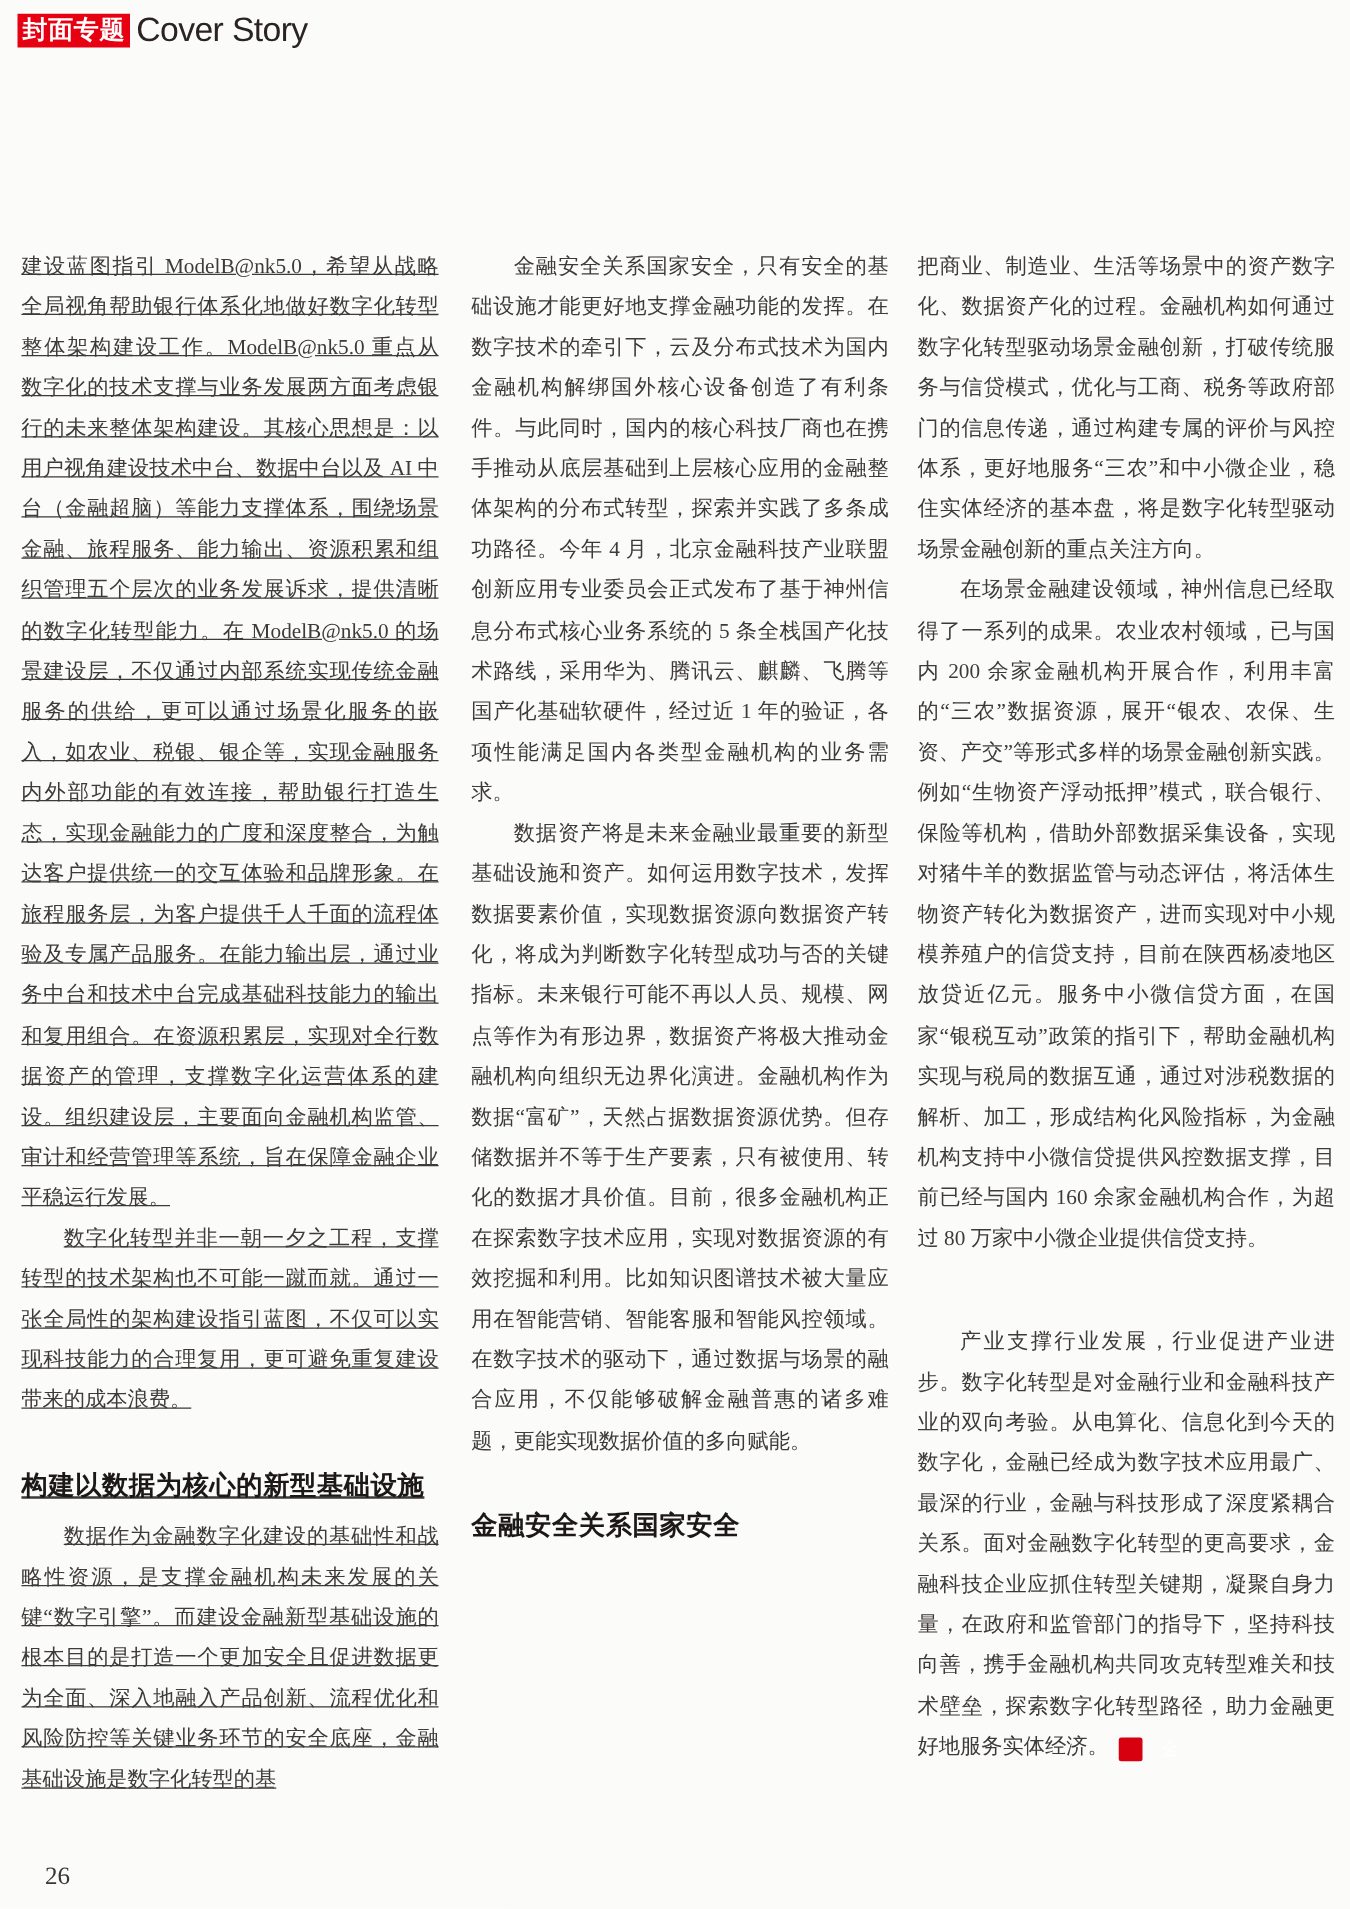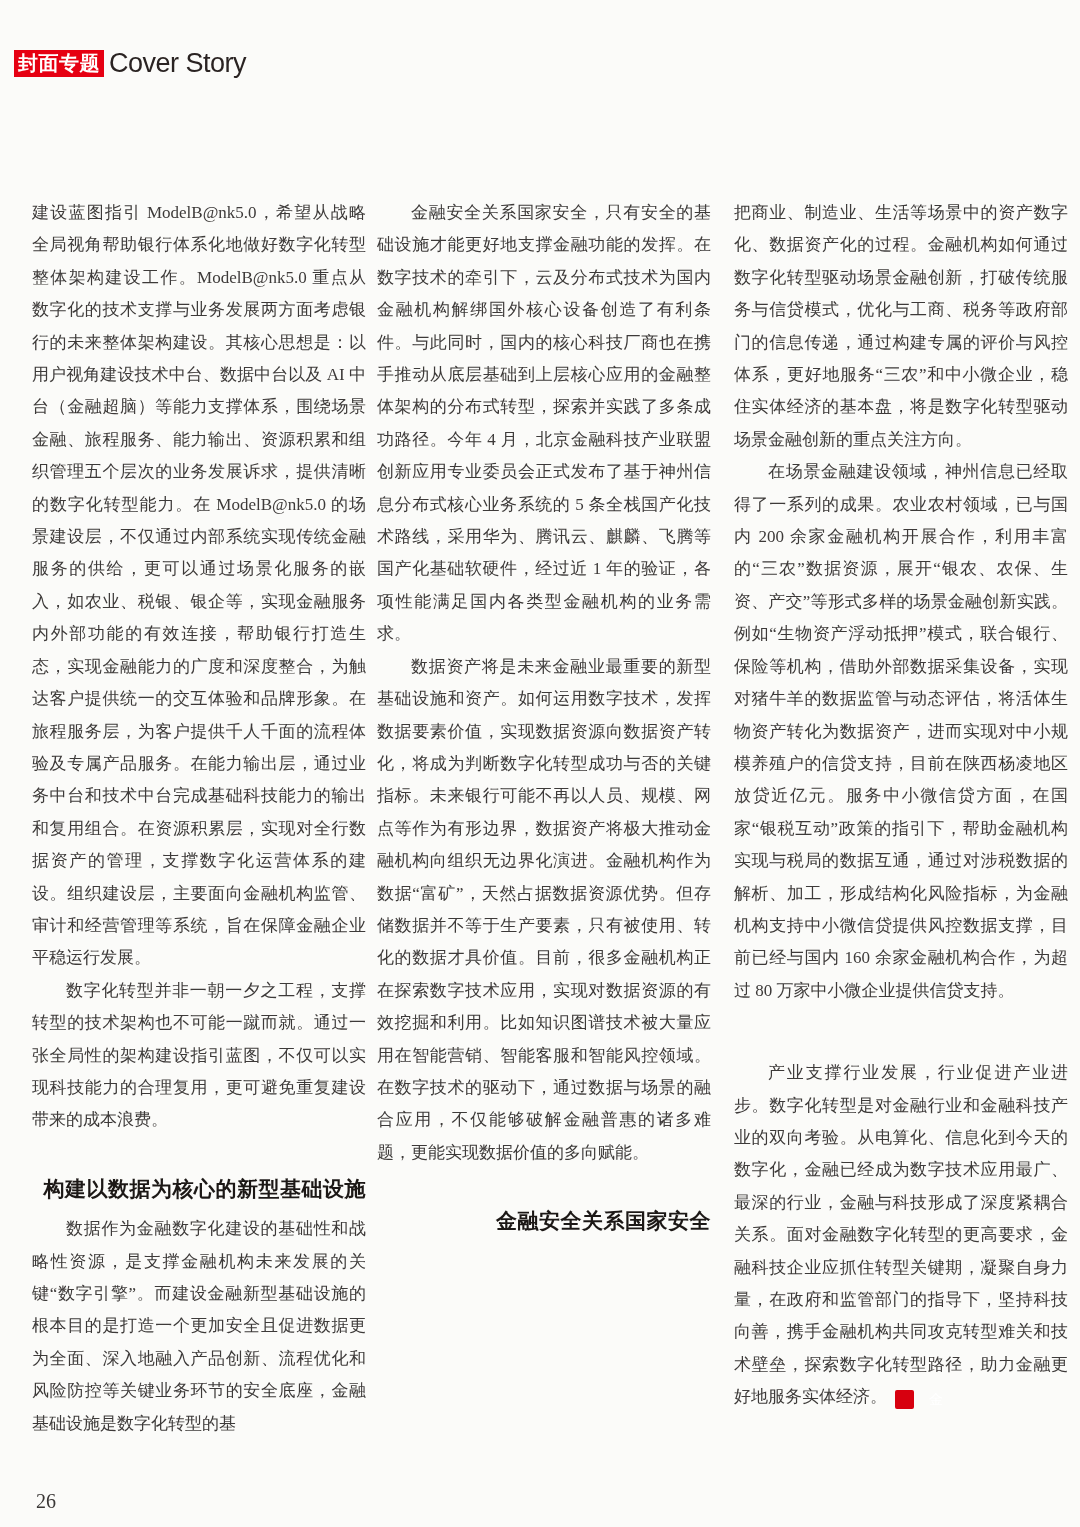--- a/index.html
+++ b/index.html
@@ -9,51 +9,50 @@
     background:#fbfbf9;
     overflow:hidden;
     font-family:"Liberation Serif","DejaVu Serif",serif;
     color:#3d3a39;
   }
   
   .page-header {
     position:absolute; left:14px; top:11px;
     display:flex; align-items:center;
     font-family:"Liberation Sans","DejaVu Sans",sans-serif;
-    margin-top:39px;
   }
   .section-tag {
     background:#e60012; color:#ffffff;
     font-size:20px; font-weight:700; line-height:1;
     padding:3px 4px 4px 4px;
     letter-spacing:0.5px;
   }
   .section-title {
     color:#2a2322; font-size:27px; font-weight:400; line-height:1;
     margin-left:5px; letter-spacing:-0.5px;
   }
   
   .col {
     position:absolute; top:197px; width:334px; height:1272px;
     font-size:17px; line-height:32.4px;
     text-align:justify;
     overflow:hidden;
   }
-  .col-1 { left:32px; }
+  .col-1 { left:17px;text-decoration:underline; }
   .col-2 { left:377px; }
   .col-3 { left:734px; }
   .col p { margin:0; }
   .col p.ind { text-indent:2em; }
   .col p.gap { margin-top:50px; }
   .col h2 {
     font-family:"Liberation Sans","DejaVu Sans",sans-serif;
     font-size:21px; font-weight:700; color:#1c1816;
     line-height:1.35; letter-spacing:0.5px;
     margin:38px 0 10px 0;
-    text-align:right;
+    text-align:left;
   }
   
   .endmark {
     display:inline-block;
     width:19px; height:19px;
     background:#d7000f; color:#ffffff;
     font-family:"Liberation Sans","DejaVu Sans",sans-serif;
     font-size:14px; line-height:19px; text-align:center;
     border-radius:2px;
     margin-left:8px; vertical-align:-2px;

